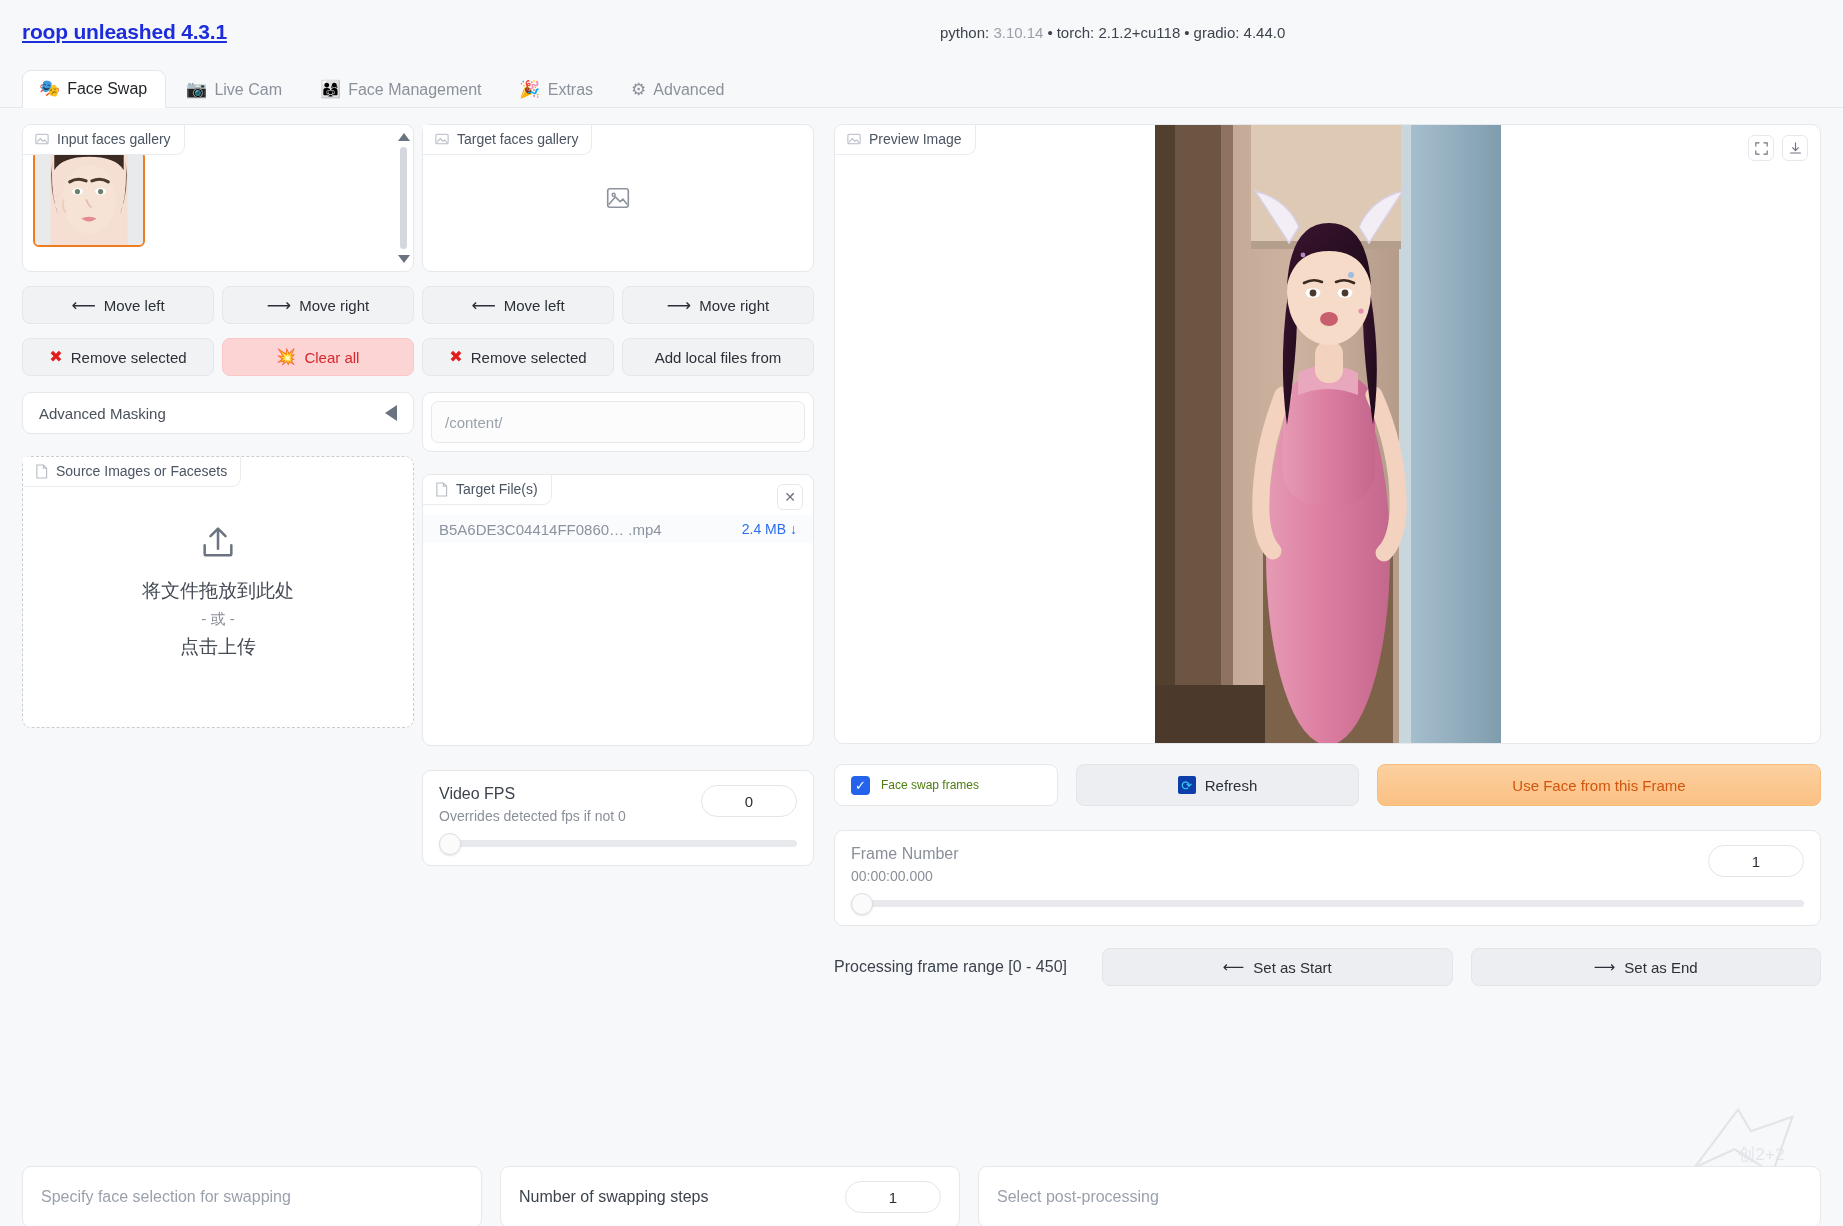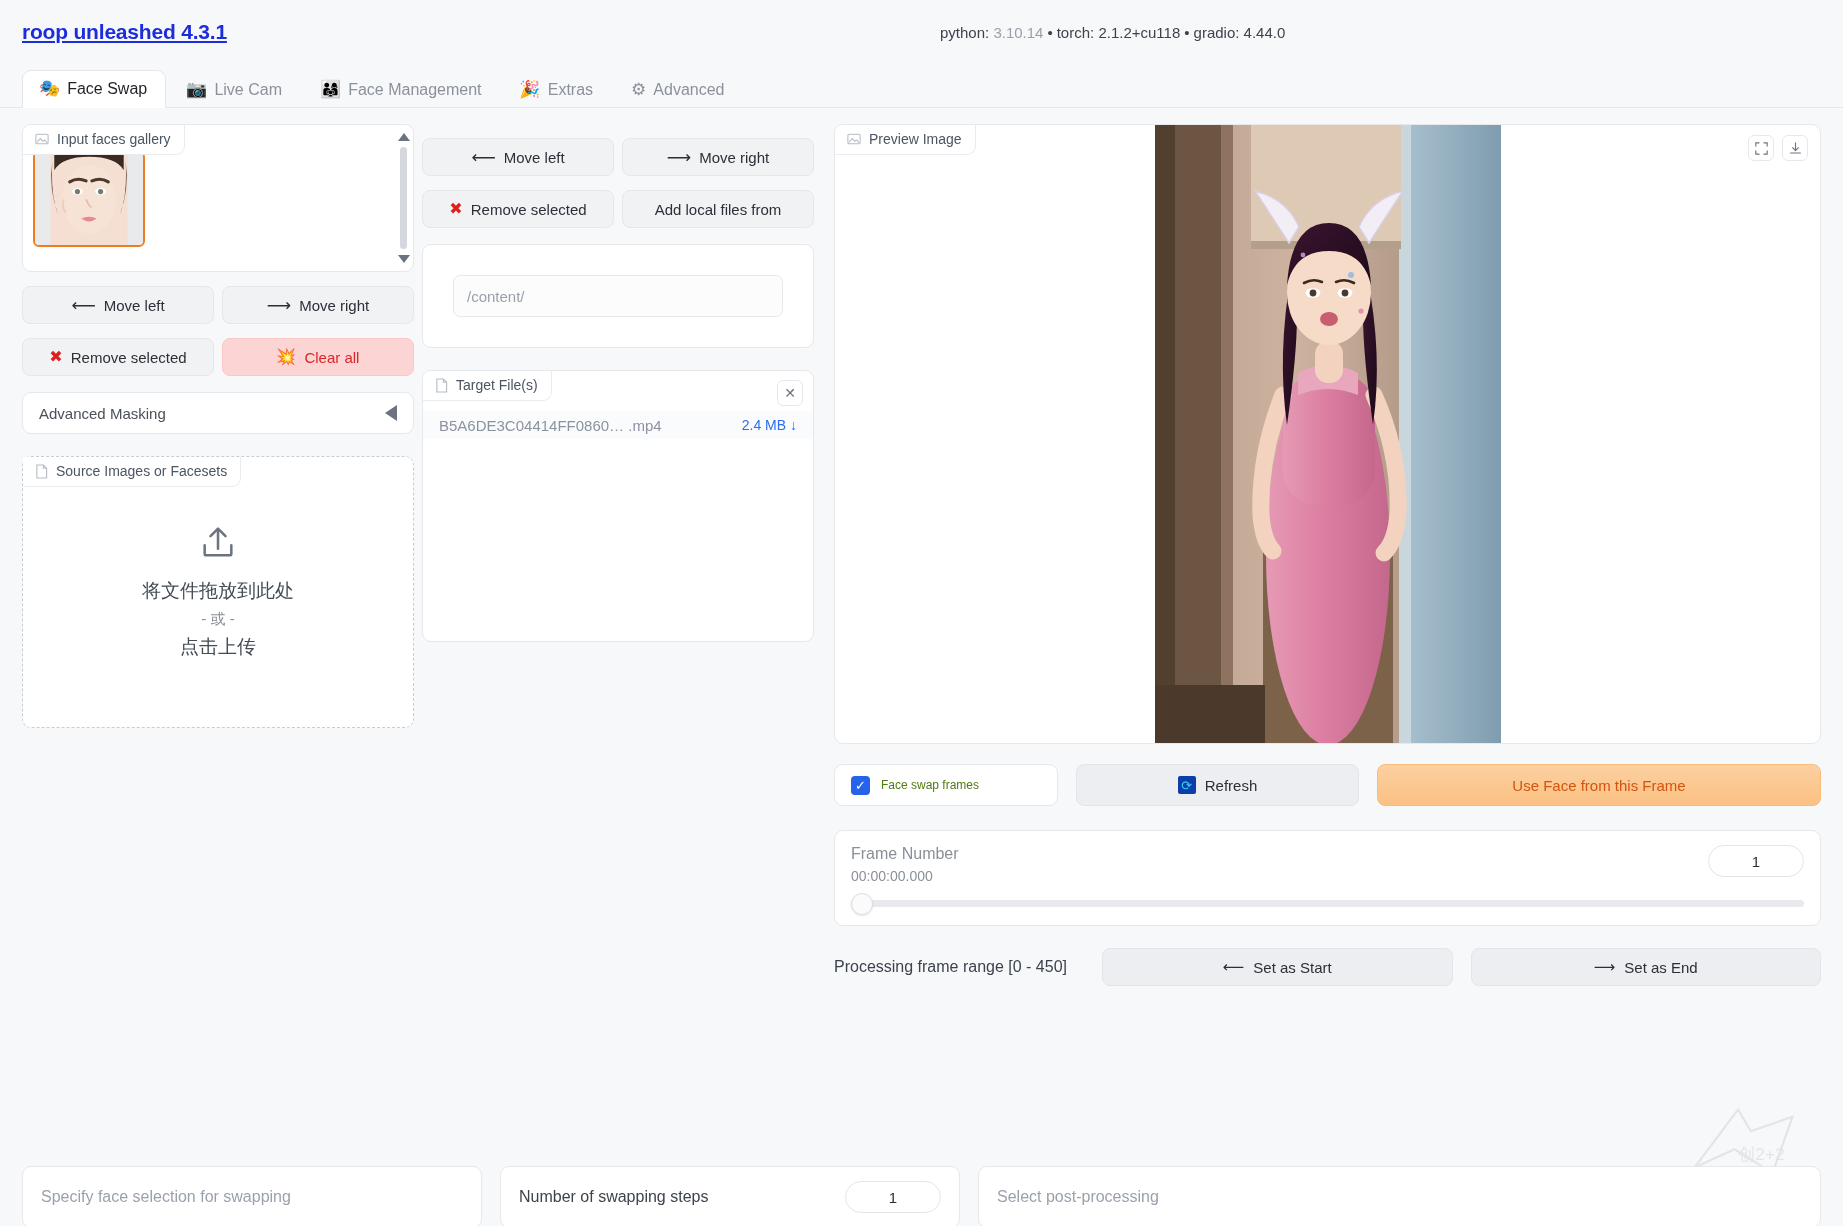--- a/index.html
+++ b/index.html
@@ -161,21 +161,21 @@
   }
   .tri-left {
     width: 0; height: 0;
     border-top: 8px solid transparent; border-bottom: 8px solid transparent;
     border-right: 12px solid #6b7280;
   }
 
   
   .panel {
     background: #fff; border: 1px solid #e6e8eb; border-radius: 9px;
-    padding: 30px;
+    padding: 8px;
     margin-top: 16px;
   }
   .textinput {
     width: 100%; height: 42px;
     background: #fcfcfd; border: 1px solid #e6e8eb; border-radius: 7px;
     padding: 0 13px;
     font-size: 15px; color: #8c93a0;
     font-family: "Liberation Sans", sans-serif;
     outline: none;
   }
@@ -463,20 +463,34 @@
         <div class="dz-text">
           <div class="dz-main">将文件拖放到此处</div>
           <div class="dz-or">- 或 -</div>
           <div class="dz-main">点击上传</div>
         </div>
       </div>
     </div>
 
     <div class="col-mid">
 
+      <div class="block emptygal">
+        <div class="blocklabel">
+          <svg width="14" height="14" viewBox="0 0 16 16">
+            <rect x="1" y="2.5" width="14" height="11" rx="1.6" fill="none" stroke="#b6bcc6" stroke-width="1.2"></rect>
+            <path d="M2 12 L6 7.5 L9 10.5 L11 9 L14 12.5" fill="none" stroke="#b6bcc6" stroke-width="1.2"></path>
+          </svg>
+          <span>Target faces gallery</span>
+        </div>
+        <svg width="26" height="26" viewBox="0 0 24 24">
+          <rect x="2.5" y="3.5" width="19" height="17" rx="2" fill="none" stroke="#8d939c" stroke-width="1.5"></rect>
+          <circle cx="8" cy="9" r="1.4" fill="none" stroke="#8d939c" stroke-width="1.3"></circle>
+          <path d="M3.5 18 L9.5 11 L14 15.5 L16.5 13 L20.5 18" fill="none" stroke="#8d939c" stroke-width="1.5" stroke-linejoin="round"></path>
+        </svg>
+      </div>
 
       <div class="btnrow">
         <div class="btn">
           <span class="arr">⟵</span>
           <span>Move left</span>
         </div>
         <div class="btn">
           <span class="arr">⟶</span>
           <span>Move right</span>
         </div>
@@ -509,20 +523,32 @@
         </div>
         <div class="file-row">
           <span>B5A6DE3C04414FF0860… .mp4</span>
           <span class="file-size">
             <span>2.4 MB</span>
             <span>↓</span>
           </span>
         </div>
       </div>
 
+      <div class="sliderpanel">
+        <div class="slider-top">
+          <div>
+            <div class="slider-label">Video FPS</div>
+            <div class="slider-info">Overrides detected fps if not 0</div>
+          </div>
+          <div class="numbox">0</div>
+        </div>
+        <div class="track">
+          <div class="knob"></div>
+        </div>
+      </div>
     </div>
 
     <div class="col-right">
 
       <div class="preview">
         <div class="blocklabel">
           <svg width="14" height="14" viewBox="0 0 16 16">
             <rect x="1" y="2.5" width="14" height="11" rx="1.6" fill="none" stroke="#b6bcc6" stroke-width="1.2"></rect>
             <path d="M2 12 L6 7.5 L9 10.5 L11 9 L14 12.5" fill="none" stroke="#b6bcc6" stroke-width="1.2"></path>
           </svg>

